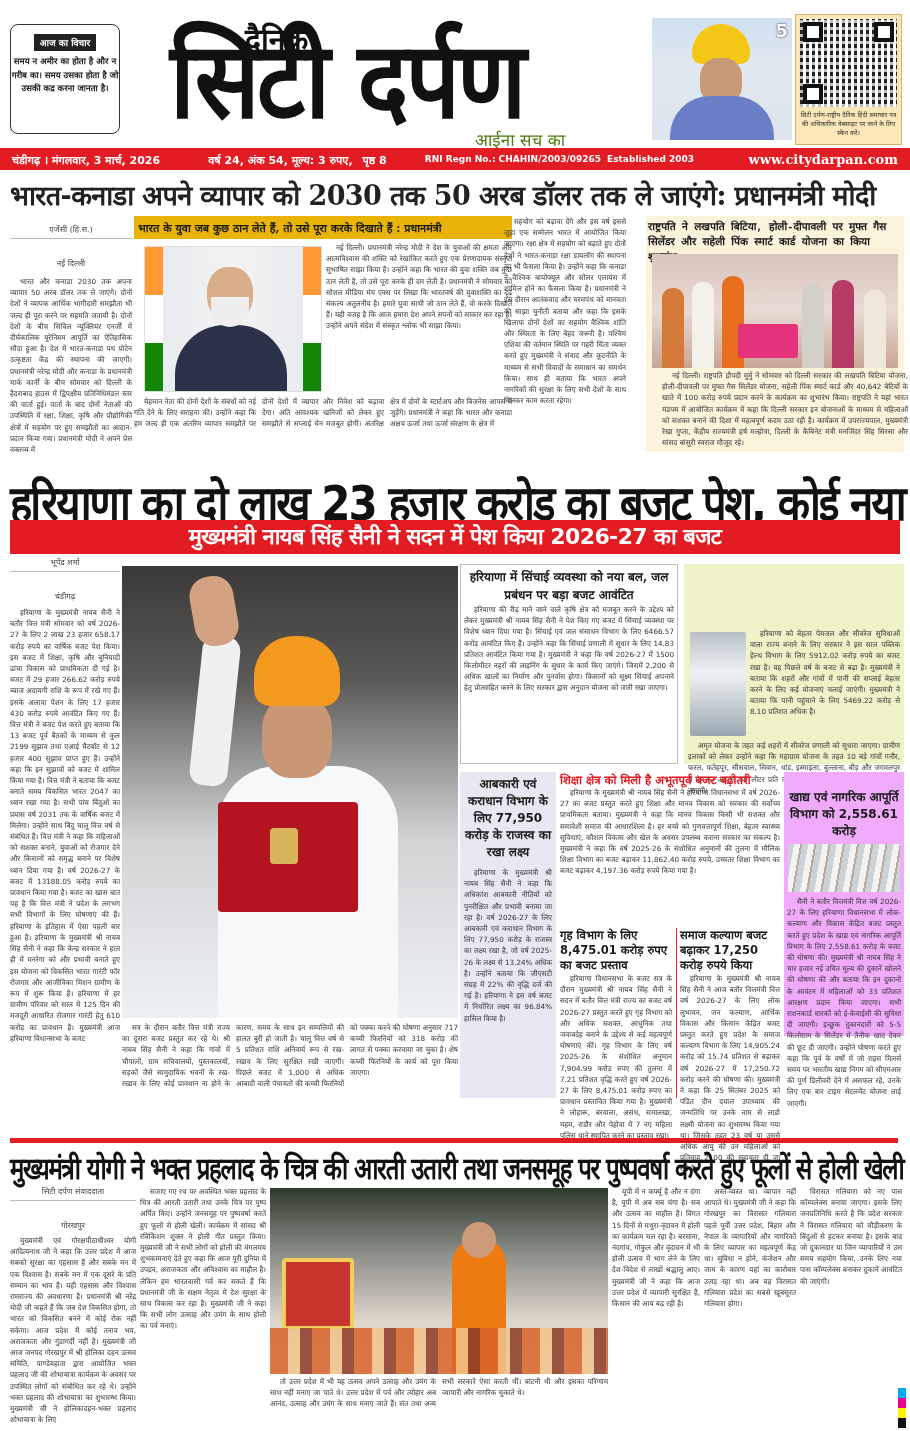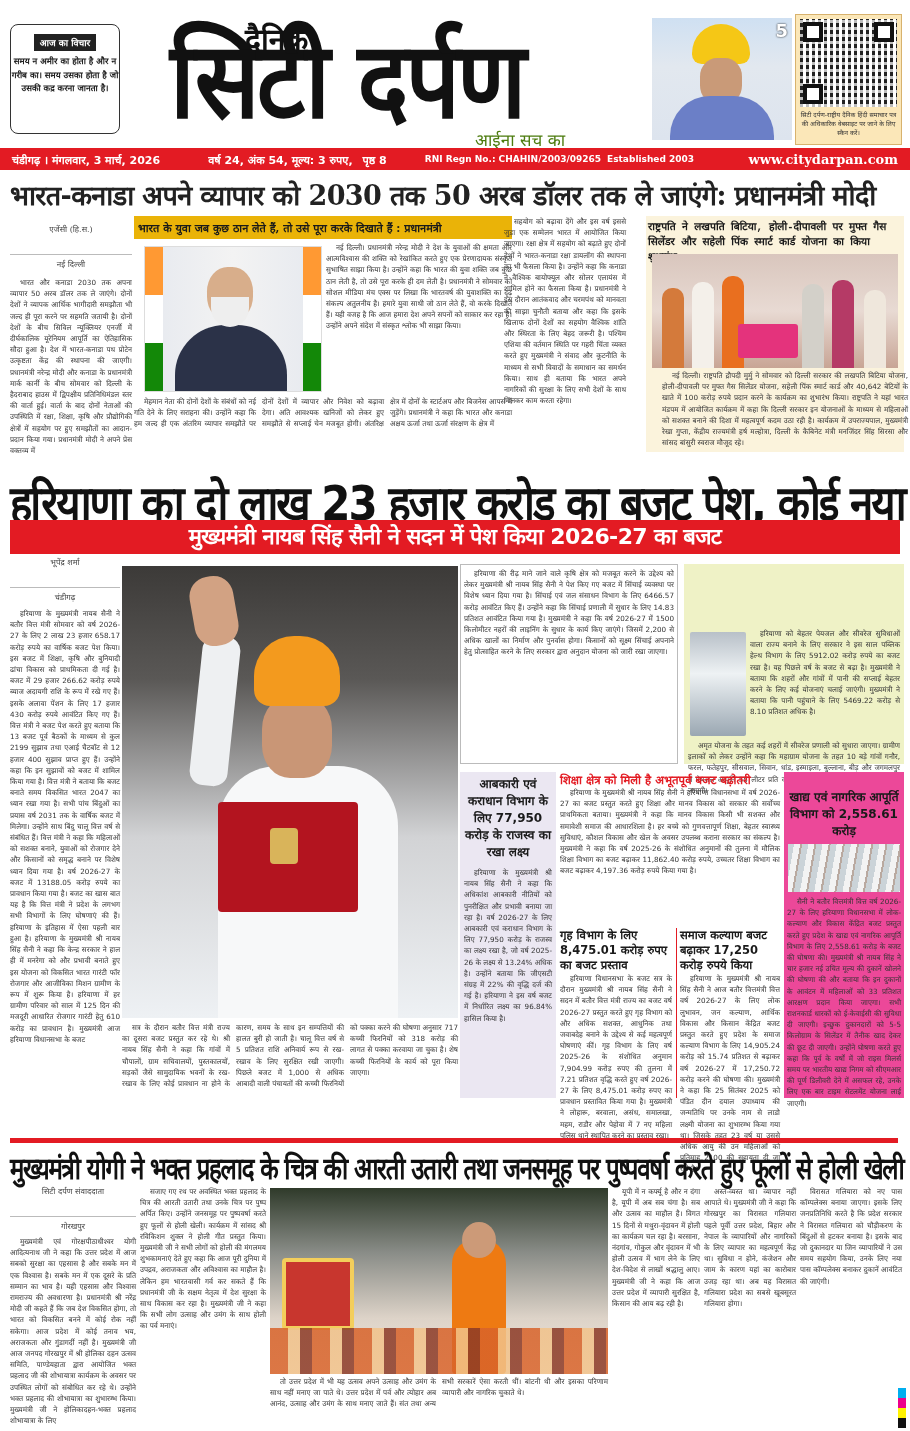--- a/index.html
+++ b/index.html
@@ -28,21 +28,21 @@
   #qr-box .cap { font-size: 6.3px; line-height: 9px; text-align: center; margin-top: 3px; color: #333; }
 
   #dateline { left: 0; top: 148px; width: 910px; height: 22px; background: #e31b23; color: #fff; font-weight: bold; font-size: 11px; display: flex; align-items: center; padding: 0 12px; white-space: nowrap; text-align: center; }
   #dateline .rni { font-size: 9px; margin-left: 38px; }
   #dateline .est { font-size: 9px; margin-left: 6px; }
   #dateline .url { margin-left: auto; font-family: "DejaVu Serif", serif; font-size: 13px; }
 
   
   #h1 { left: 10px; top: 176px; width: 890px; font-size: 27px; font-weight: bold; color: #222; white-space: nowrap; letter-spacing: -0.6px; }
   .byline { text-align: center; font-size: 8px; line-height: 12px; color: #444; }
-  .byline .b { border-bottom: 1px solid #bbb; padding-bottom: 18px; margin-bottom: 4px; }
+  .byline .b { border-bottom: 1px solid #bbb; padding-bottom: 2px; margin-bottom: 19px; }
   #s1-col1 { left: 10px; top: 224px; width: 122px; }
   #modi-box { left: 134px; top: 216px; width: 378px; height: 236px; }
   #modi-box .hd { background: #eab308; font-size: 11px; font-weight: bold; padding: 4px 4px; white-space: nowrap; }
   #modi-photo { position: absolute; left: 10px; top: 30px; width: 178px; height: 146px; background: linear-gradient(90deg,#e6e9ef 0%,#f3f3f3 50%,#e6e9ef 100%); overflow: hidden; border: 1px solid #ddd; }
   #modi-photo .flag { position:absolute; top:0; width: 18px; height: 146px; background: linear-gradient(180deg,#ff9933 33%,#fff 33% 66%,#138808 66%); }
   #modi-photo .face { position:absolute; left: 62px; top: 20px; width: 46px; height: 54px; background: #d8ae8b; border-radius: 45%; }
   #modi-photo .hair { position:absolute; left: 66px; top: 50px; width: 38px; height: 30px; background: #eee; border-radius: 0 0 20px 20px; }
   #modi-photo .coat { position:absolute; left: 30px; top: 78px; width: 112px; height: 80px; background: #2b3248; border-radius: 50px 50px 0 0; }
   #modi-right { position:absolute; left: 192px; top: 26px; width: 186px; }
   #modi-bottom { position:absolute; left: 0; top: 180px; width: 378px; column-count: 3; column-gap: 6px; }
@@ -73,21 +73,21 @@
   #water-box { left: 684px; top: 564px; width: 220px; height: 200px; background: #eff2c6; padding: 3px; }
   #water-box .hd { font-size: 12px; font-weight: bold; text-align: center; line-height: 18px; }
   #water-photo { position: absolute; left: 6px; top: 68px; width: 56px; height: 104px; background: linear-gradient(180deg,#b8c0c8,#eef2f4 40%,#9aa7b2); border-radius: 2px; }
   #water-text-r { position:absolute; left: 66px; top: 64px; width: 150px; }
   #water-text-b { position:absolute; left: 4px; top: 176px; width: 212px; }
 
   #excise-box { left: 460px; top: 772px; width: 96px; height: 326px; background: #ebe7f2; padding: 4px; }
   #excise-box .hd { font-size: 12px; font-weight: bold; text-align: center; line-height: 17px; }
   #edu-box { left: 560px; top: 772px; width: 220px; height: 150px; }
   #edu-box .hd { font-size: 11.5px; font-weight: bold; color: #e31b23; white-space: nowrap; }
-  #food-box { left: 784px; top: 772px; width: 120px; height: 326px; background: #ec4899; padding: 3px; }
+  #food-box { left: 784px; top: 772px; width: 120px; height: 264px; background: #f0abfc; padding: 3px; }
   #food-box .hd { font-size: 12px; font-weight: bold; text-align: center; line-height: 17px; padding-top: 14px; }
   #food-photo { width: 112px; height: 48px; margin: 4px auto; background: repeating-linear-gradient(100deg,#cbd3d8 0 6px,#f3f3f3 6px 12px,#b9a9a0 12px 14px); }
   #home-box { left: 560px; top: 928px; width: 112px; height: 170px; }
   #home-box .hd, #welfare-box .hd { font-size: 11.5px; font-weight: bold; line-height: 15px; }
   #home-box .hd { text-align: left; }
   #welfare-box { left: 676px; top: 928px; width: 104px; height: 170px; border-left: 1px solid #e31b23; padding-left: 3px; }
 
   
   #rule3 { left: 10px; top: 1138px; width: 888px; height: 5px; background: #e31b23; }
   #h3 { left: 10px; top: 1146px; width: 890px; font-size: 24px; font-weight: bold; color: #111; white-space: nowrap; letter-spacing: -1.3px; transform: scaleY(1.25); transform-origin: top left; }
@@ -209,20 +209,21 @@
   <div class="face"></div>
   <div class="turban"></div>
   <div class="bag"></div>
   <div class="emb"></div>
 </div>
 <div id="s2-bottom" class="abs body-text">
     <p>सत्र के दौरान बतौर वित्त मंत्री राज्य का दूसरा बजट प्रस्तुत कर रहे थे। श्री नायब सिंह सैनी ने कहा कि गांवों में चौपालों, ग्राम सचिवालयों, पुस्तकालयों, सड़कों जैसे सामुदायिक भवनों के रख-रखाव के लिए कोई प्रावधान ना होने के कारण, समय के साथ इन सम्पत्तियों की हालत बुरी हो जाती है। चालू वित्त वर्ष से 5 प्रतिशत राशि अनिवार्य रूप से रख-रखाव के लिए सुरक्षित रखी जाएगी। पिछले बजट में 1,000 से अधिक आबादी वाली पंचायतों की कच्ची फिरनियों को पक्का करने की घोषणा अनुसार 717 कच्ची फिरनियों को 318 करोड़ की लागत से पक्का करवाया जा चुका है। शेष कच्ची फिरनियों के कार्य को पूरा किया जाएगा।</p>
   </div>
 
 <div id="irrig-box" class="abs">
+  <div class="hd serif">हरियाणा में सिंचाई व्यवस्था को नया बल, जल प्रबंधन पर बड़ा बजट आवंटित</div>
   <div class="body-text">
       <p>हरियाणा की रीढ़ माने जाने वाले कृषि क्षेत्र को मजबूत करने के उद्देश्य को लेकर मुख्यमंत्री श्री नायब सिंह सैनी ने पेश किए गए बजट में सिंचाई व्यवस्था पर विशेष ध्यान दिया गया है। सिंचाई एवं जल संसाधन विभाग के लिए 6466.57 करोड़ आवंटित किए हैं। उन्होंने कहा कि सिंचाई प्रणाली में सुधार के लिए 14.83 प्रतिशत आवंटित किया गया है। मुख्यमंत्री ने कहा कि वर्ष 2026-27 में 1500 किलोमीटर नहरों की लाइनिंग के सुधार के कार्य किए जाएंगे। जिसमें 2,200 से अधिक खालों का निर्माण और पुनर्वास होगा। किसानों को सूक्ष्म सिंचाई अपनाने हेतु प्रोत्साहित करने के लिए सरकार द्वारा अनुदान योजना को जारी रखा जाएगा।</p>
     </div>
 </div>
 
 <div id="water-box" class="abs">
   <div id="water-photo"></div>
   <div id="water-text-r" class="body-text">
       <p>हरियाणा को बेहतर पेयजल और सीवरेज सुविधाओं वाला राज्य बनाने के लिए सरकार ने इस साल पब्लिक हेल्थ विभाग के लिए 5912.02 करोड़ रुपये का बजट रखा है। यह पिछले वर्ष के बजट से बढ़ा है। मुख्यमंत्री ने बताया कि शहरों और गांवों में पानी की सप्लाई बेहतर करने के लिए कई योजनाएं चलाई जाएंगी। मुख्यमंत्री ने बताया कि पानी पहुंचाने के लिए 5469.22 करोड़ से 8.10 प्रतिशत अधिक है।</p>
     </div>

